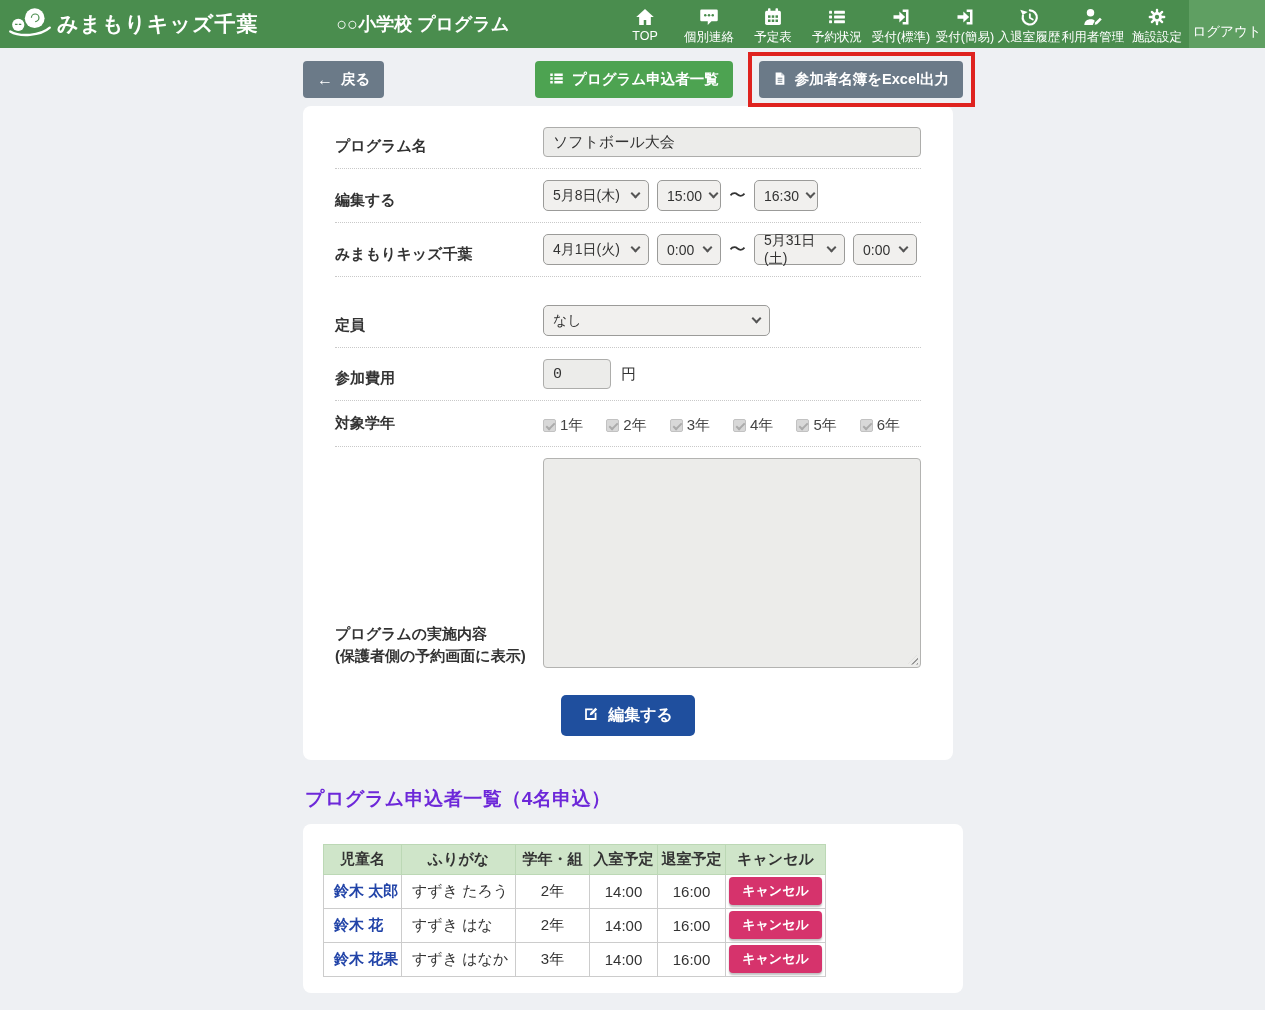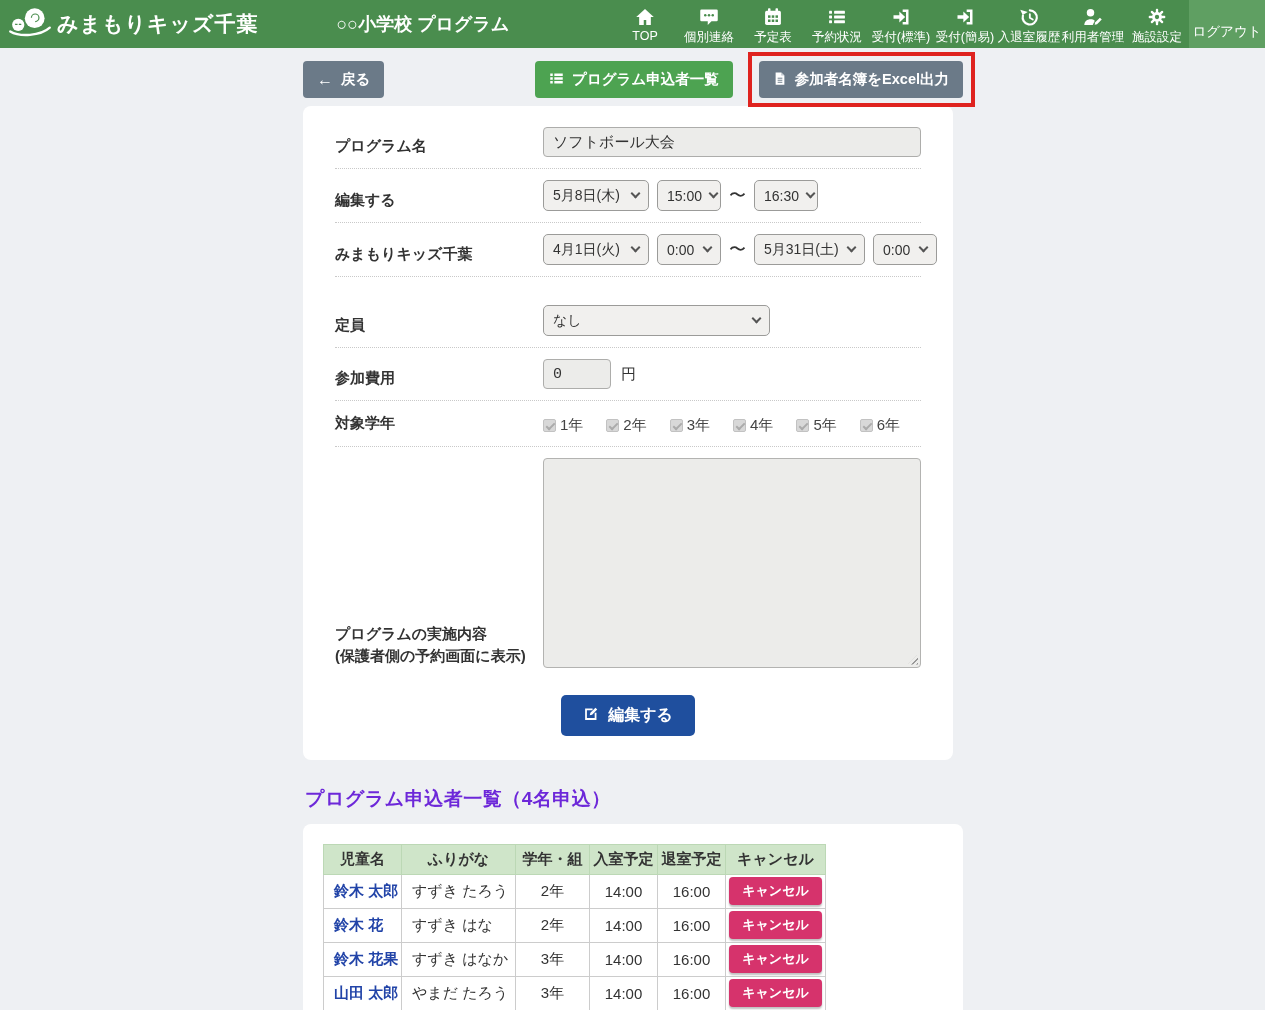--- a/index.html
+++ b/index.html
@@ -47,21 +47,21 @@
 
   .text-input { height:30px; background:#ececea; border:1px solid #adadab; border-radius:4px; padding:0 9px;
     font-size:15px; color:#333; flex:1; font-family:Liberation Mono, monospace; }
   .fee-input { width:68px; flex:none; }
   .unit { font-size:15px; margin-left:2px; }
 
   .sel { height:31px; display:inline-flex; align-items:center; justify-content:space-between; background:#f1f0ee;
     border:1px solid #9b9b99; border-radius:5px; padding:0 9px; font-size:14px; color:#333; gap:8px; cursor:pointer; }
   .sel-date  { width:106px; }
   .sel-time  { width:64px; }
-  .sel-date2 { width:111px; }
+  .sel-date2 { width:91px; }
   .sel-cap   { width:227px;margin-top:17px; }
   .chev { width:7px; height:7px; border-right:2px solid #555; border-bottom:2px solid #555;
     transform:rotate(45deg); margin-top:-4px; flex:none; }
   .tilde { font-size:17px; }
 
   .grades { display:flex; gap:23px; }
   .grade { display:inline-flex; align-items:center; gap:4px; font-size:15px; color:#444; cursor:pointer; }
   .cb { width:13px; height:13px; background:#d8d8d8; border:1px solid #c2c2c2; border-radius:2px;
     position:relative; flex:none; }
   .cb::after { content:""; position:absolute; left:2px; top:3px; width:7px; height:3px;
@@ -423,25 +423,17 @@
           <td class="cancel-cell"><button class="btn-cancel">キャンセル</button></td>
         </tr>
         <tr>
           <td class="name-cell"><a class="child-link">鈴木 花果</a></td>
           <td class="kana-cell">すずき はなか</td>
           <td class="c">3年</td>
           <td class="c">14:00</td>
           <td class="c">16:00</td>
           <td class="cancel-cell"><button class="btn-cancel">キャンセル</button></td>
         </tr>
-        <tr>
-          <td class="name-cell"><a class="child-link">山田 太郎</a></td>
-          <td class="kana-cell">やまだ たろう</td>
-          <td class="c">3年</td>
-          <td class="c">14:00</td>
-          <td class="c">16:00</td>
-          <td class="cancel-cell"><button class="btn-cancel">キャンセル</button></td>
-        </tr>
       </tbody>
     </table>
   </section>
 
 </div>
 
 </body></html>

